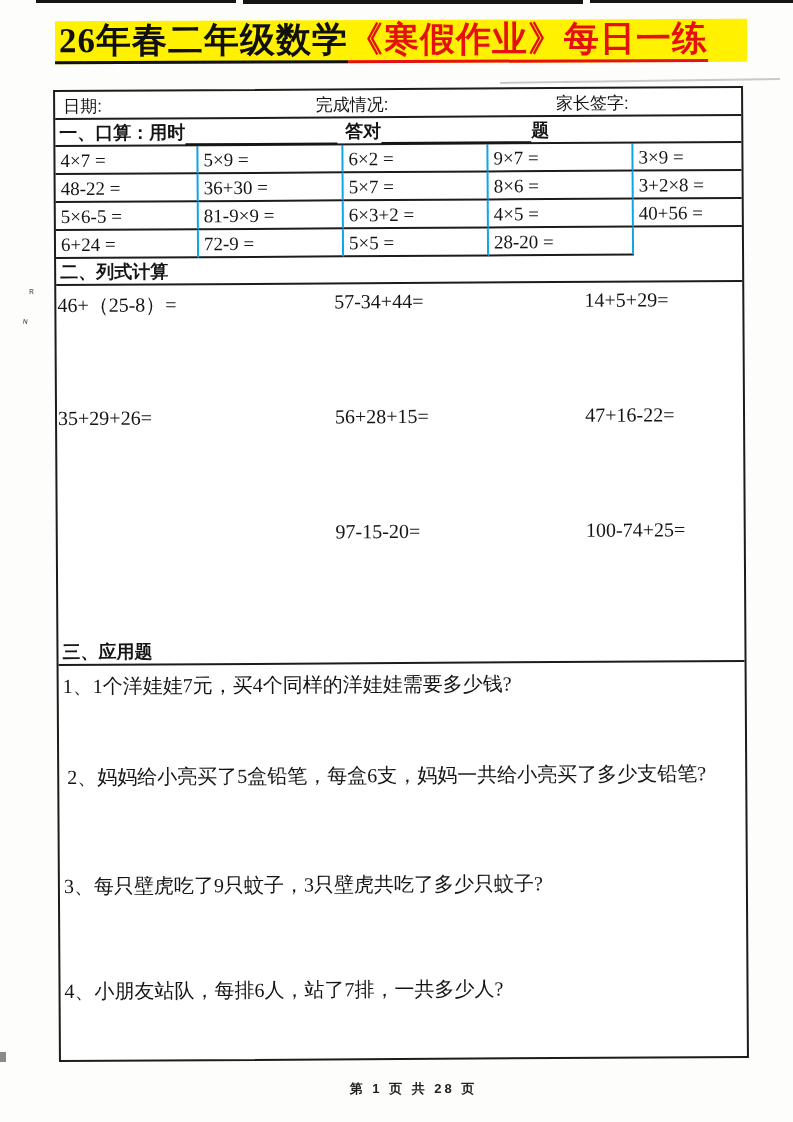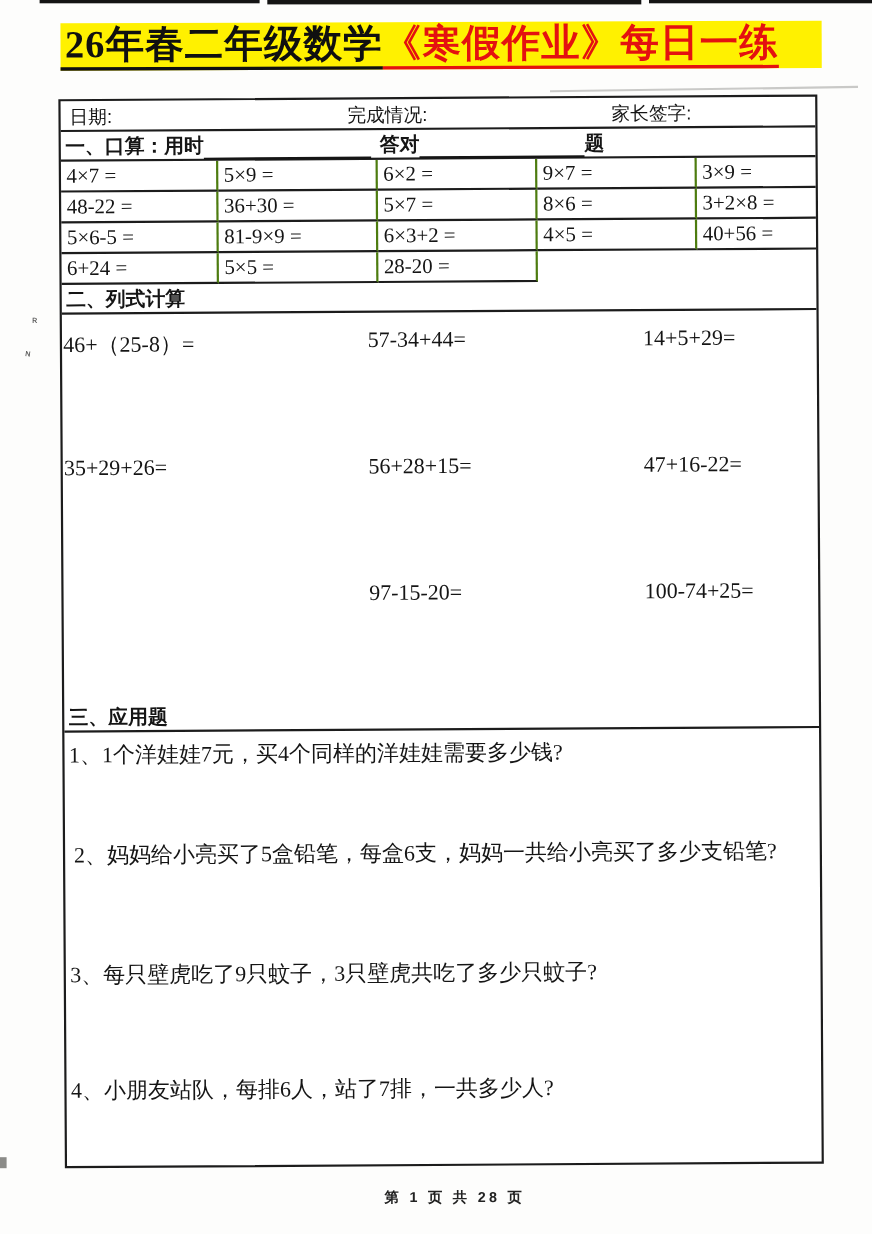--- a/index.html
+++ b/index.html
@@ -82,31 +82,31 @@
     vertical-align: bottom;
   }
   .blank.b1 { width: 152px; margin-right: 8px; }
   .blank.b2 { width: 150px; }
 
   
   .grid { display: grid; grid-template-columns: 143px 145px 145px 145px auto; }
   .grid .cell {
     height: 28px; line-height: 27px;
     padding-left: 5px;
-    border-right: 2px solid #4d7c0f;
+    border-right: 2px solid #0ea5e9;
     border-bottom: 2px solid #1c1c1c;
     white-space: nowrap;
     font-size: 19px;
   }
   .grid .cell:nth-child(5n) { border-right: none; }
 
   
   .calc-body { height: 353px; padding-top: 6px; }
   .calc-row { position: relative; height: 115px; }
-  .calc-row span { position: absolute; top: 8px; font-size: 20px; white-space: nowrap; }
+  .calc-row span { position: absolute; top: 0; font-size: 20px; white-space: nowrap; }
   .c1 { left: 1px; }
   .c2 { left: 40.5%; }
   .c3 { left: 77%; }
 
   
   .word-body { height: 394px; padding: 5px 6px 0 4px; }
   .word-problem { font-size: 20px; white-space: nowrap; }
   .wp1 { margin-top: 2px; }
   .wp2 { margin-top: 64px; padding-left: 4px; }
   .wp3 { margin-top: 82px; }
@@ -160,20 +160,21 @@
     <div class="cell">36+30 =</div>
     <div class="cell">5×7 =</div>
     <div class="cell">8×6 =</div>
     <div class="cell">3+2×8 =</div>
     <div class="cell">5×6-5 =</div>
     <div class="cell">81-9×9 =</div>
     <div class="cell">6×3+2 =</div>
     <div class="cell">4×5 =</div>
     <div class="cell">40+56 =</div>
     <div class="cell">6+24 =</div>
+    <div class="cell">72-9 =</div>
     <div class="cell">5×5 =</div>
     <div class="cell">28-20 =</div>
   </div>
 
   <div class="row sec-header">二、列式计算</div>
 
   <div class="row calc-body">
     <div class="calc-row">
       <span class="c1">46+（25-8）=</span>
       <span class="c2">57-34+44=</span>

